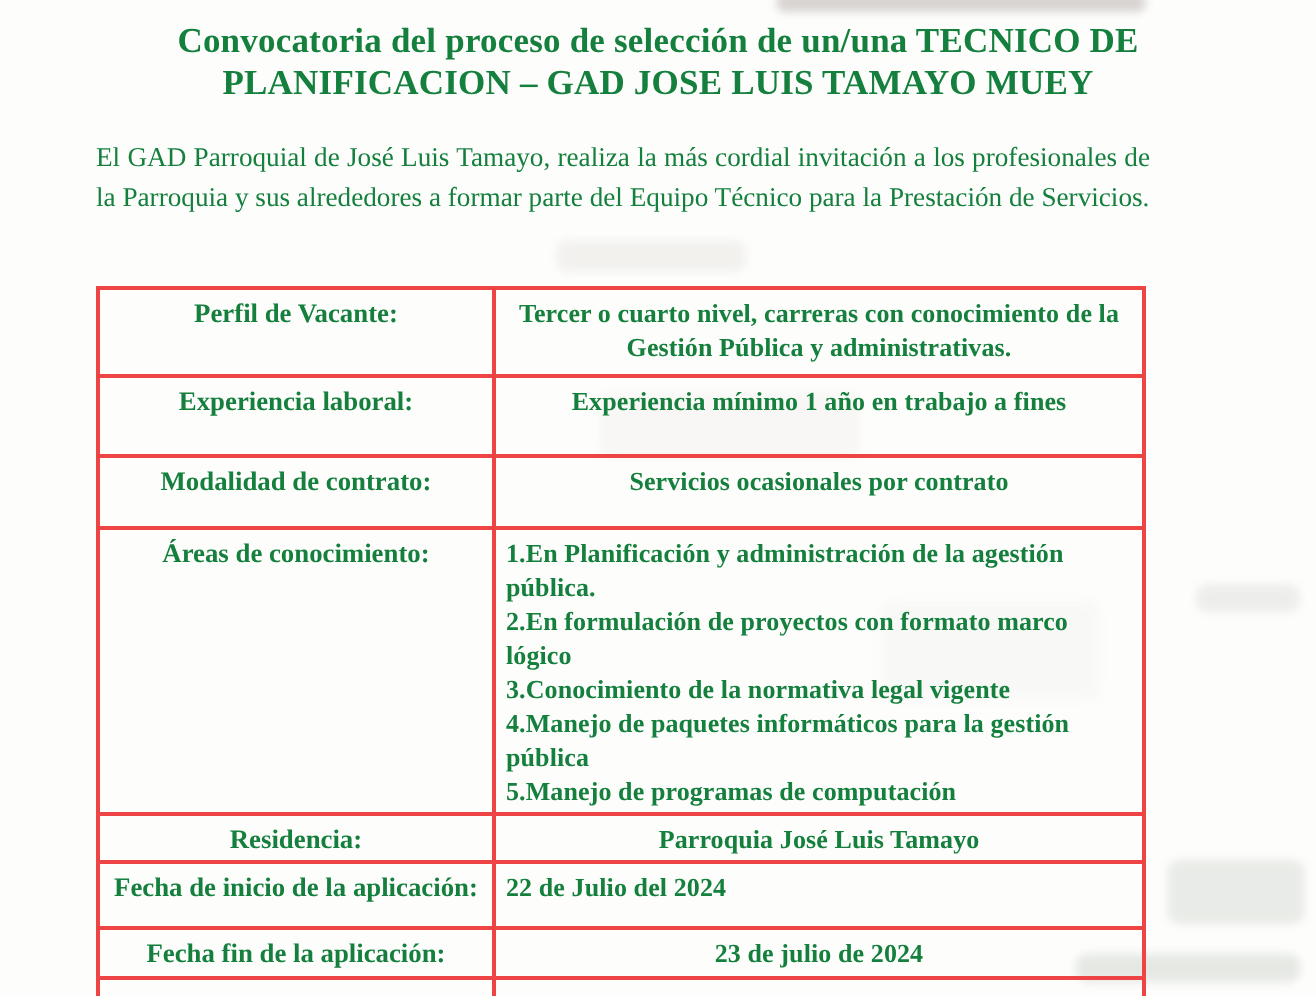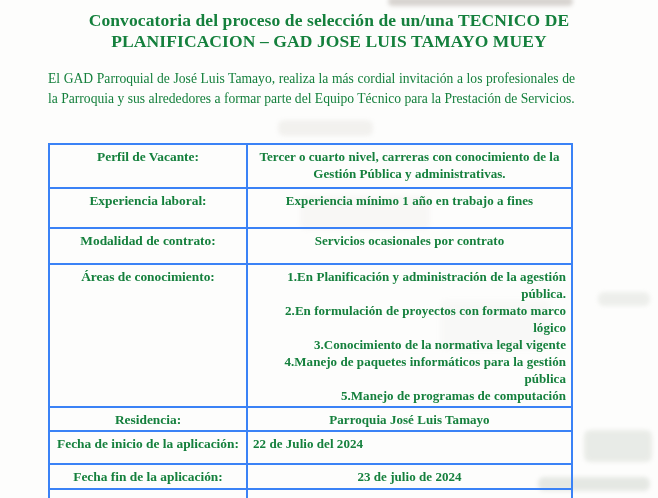--- a/index.html
+++ b/index.html
@@ -47,21 +47,21 @@
     position: absolute;
     top: 143px;
     left: 48px;
     width: 525px;
     border-collapse: collapse;
     table-layout: fixed;
     font-size: 13px;
     line-height: 17px;
   }
   table.vacancy th, table.vacancy td {
-    border: 2px solid #3b82f6;
+    border: 2px solid #ef4444;
     vertical-align: top;
     padding: 3px 5px 2px 5px;
     overflow: hidden;
   }
   table.vacancy th {
     width: 186px;
     font-weight: bold;
     text-align: center;
     font-size: 13.4px;
   }
@@ -124,21 +124,21 @@
         <tr>
           <th>Experiencia laboral:</th>
           <td style="text-align: center;">Experiencia mínimo 1 año en trabajo a fines</td>
         </tr>
         <tr>
           <th>Modalidad de contrato:</th>
           <td style="text-align: center;">Servicios ocasionales por contrato</td>
         </tr>
         <tr>
           <th>Áreas de conocimiento:</th>
-          <td style="text-align: right;">
+          <td style="text-align: left;">
             <div class="vline">1.En Planificación y administración de la agestión pública.</div>
             <div class="vline">2.En formulación de proyectos con formato marco lógico</div>
             <div class="vline">3.Conocimiento de la normativa legal vigente</div>
             <div class="vline">4.Manejo de paquetes informáticos para la gestión pública</div>
             <div class="vline">5.Manejo de programas de computación</div>
           </td>
         </tr>
         <tr>
           <th>Residencia:</th>
           <td style="text-align: center;">Parroquia José Luis Tamayo</td>

